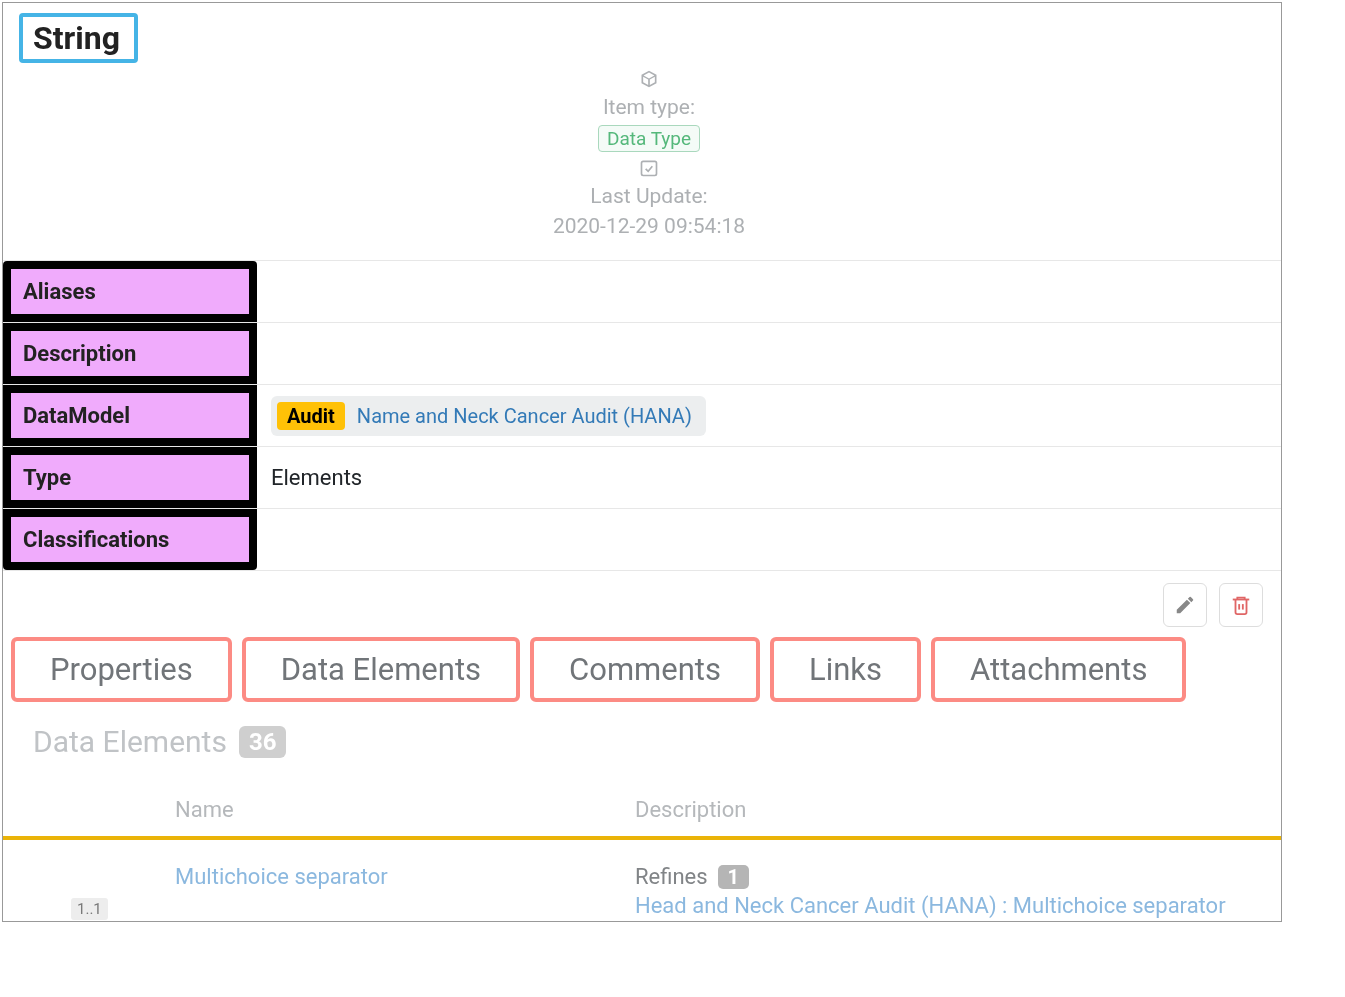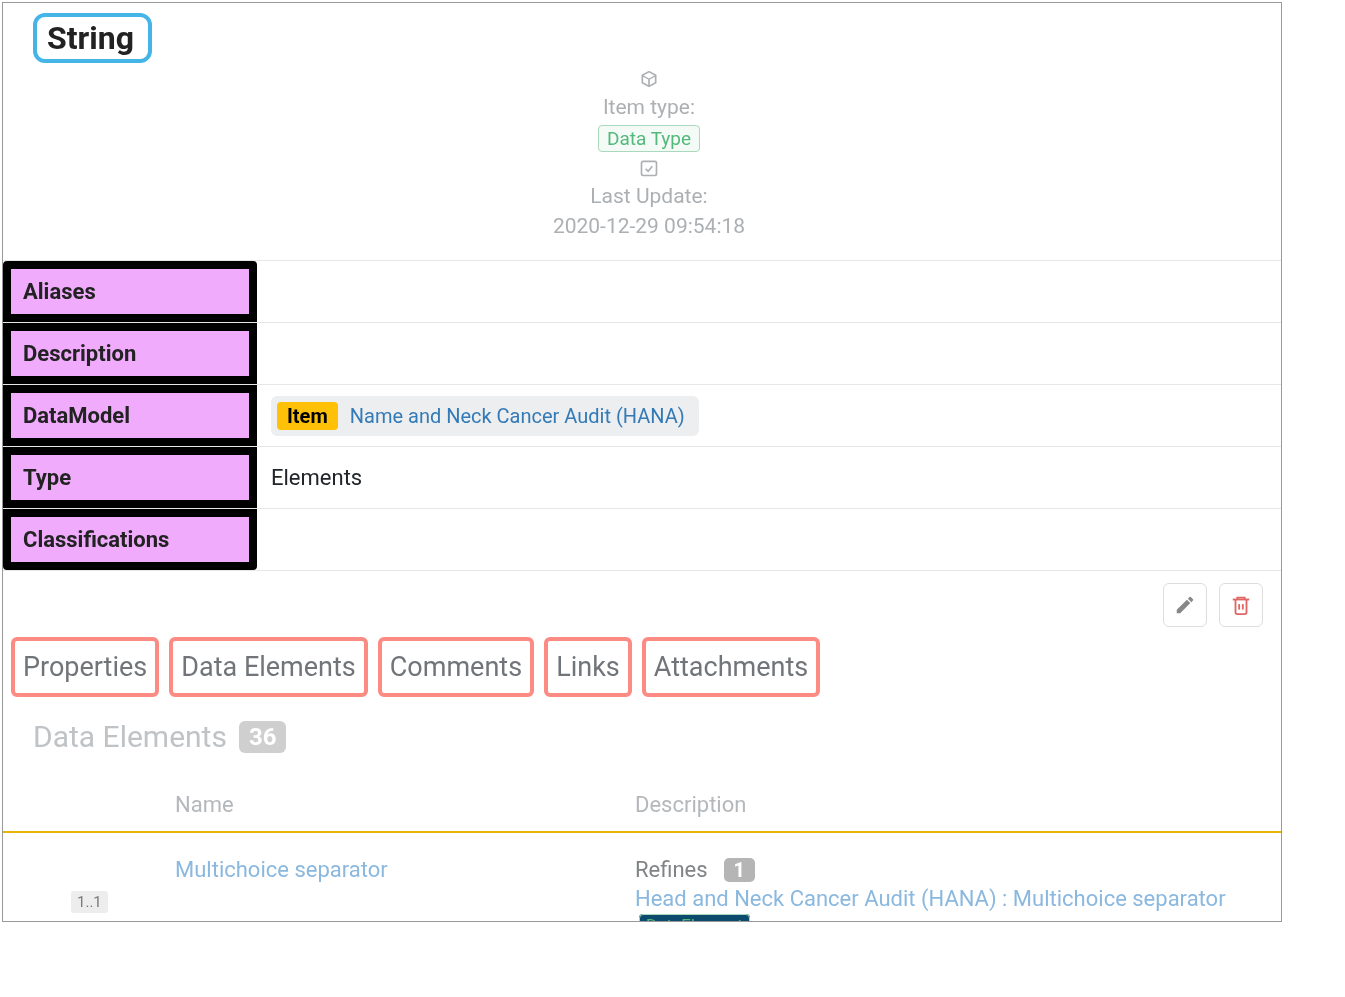--- a/index.html
+++ b/index.html
@@ -16,22 +16,22 @@
   height: 920px;
   overflow: hidden;
 }
 .header {
   padding: 10px 14px 8px 14px;
 }
 .title-box {
   display: inline-block;
   border: 4px solid #45b4e6;
   padding: 2px 14px 2px 10px;
-  border-radius: 12px;
-  margin-left: 16px;
+  border-radius: 4px;
+  margin-left: 2px;
 }
 .title {
   font-size: 32px;
   font-weight: 700;
   color: #222;
 }
 .meta-line {
   display: flex;
   align-items: center;
   gap: 6px;
@@ -133,22 +133,22 @@
 .trash { color: #e06666; }
 
 .tabs-row {
   display: flex;
   gap: 10px;
   padding: 0 8px;
 }
 .tab-btn {
   border: 4px solid #fc8b84;
   border-radius: 6px;
-  padding: 10px 8px;
-  font-size: 27px;
+  padding: 10px 35px;
+  font-size: 31px;
   color: #717579;
   background: #fff;
   cursor: pointer;
 }
 
 .section-title {
   display: flex;
   align-items: center;
   gap: 12px;
   padding: 22px 30px 8px 30px;
@@ -164,21 +164,21 @@
   font-size: 24px;
 }
 
 .table {
   width: 100%;
   margin-top: 20px;
 }
 .table-head {
   display: flex;
   padding: 10px 0 14px 0;
-  border-bottom: 2px solid #eab308;
+  border-bottom: 4px solid #eab308;
 }
 .col-mult { width: 158px; flex-shrink:0; }
 .col-name { width: 460px; flex-shrink:0; padding-left: 14px;}
 .col-desc { flex: 1; padding-left: 14px;}
 .th { color: #b5b8bb; font-size: 22px; }
 .table-row {
   display: flex;
   border-bottom: 1px solid #e7e7e7;
   padding: 24px 0;
   align-items: flex-start;
@@ -195,21 +195,21 @@
 }
 .row-name {
   color: #8bb8df;
   font-size: 22px;
   padding-top: 30px;
 }
 .desc-block {
   font-size: 22px;
 }
 .refines-line {
-  display: flex; align-items:center; gap: 16px;
+  display: flex; align-items:center; gap: 10px;
   color: #818487;
 }
 .small-count-badge {
   background: #b5b5b5;
   color: #fff;
   font-weight: 700;
   padding: 0 10px;
   border-radius: 5px;
   font-size: 20px;
 }
@@ -275,21 +275,21 @@
         </div>
       <div class="detail-value"></div>
     </div>
 
     <div class="detail-row">
       <div class="detail-label-cell">
           <div class="detail-label">DataModel</div>
         </div>
       <div class="detail-value">
         <span class="chip">
-          <span class="draft-badge">Item</span>
+          <span class="draft-badge">Audit</span>
           <span class="chip-link">Name and Neck Cancer Audit (HANA)</span>
         </span>
       </div>
     </div>
 
     <div class="detail-row">
       <div class="detail-label-cell">
           <div class="detail-label">Type</div>
         </div>
       <div class="detail-value">Elements</div>

